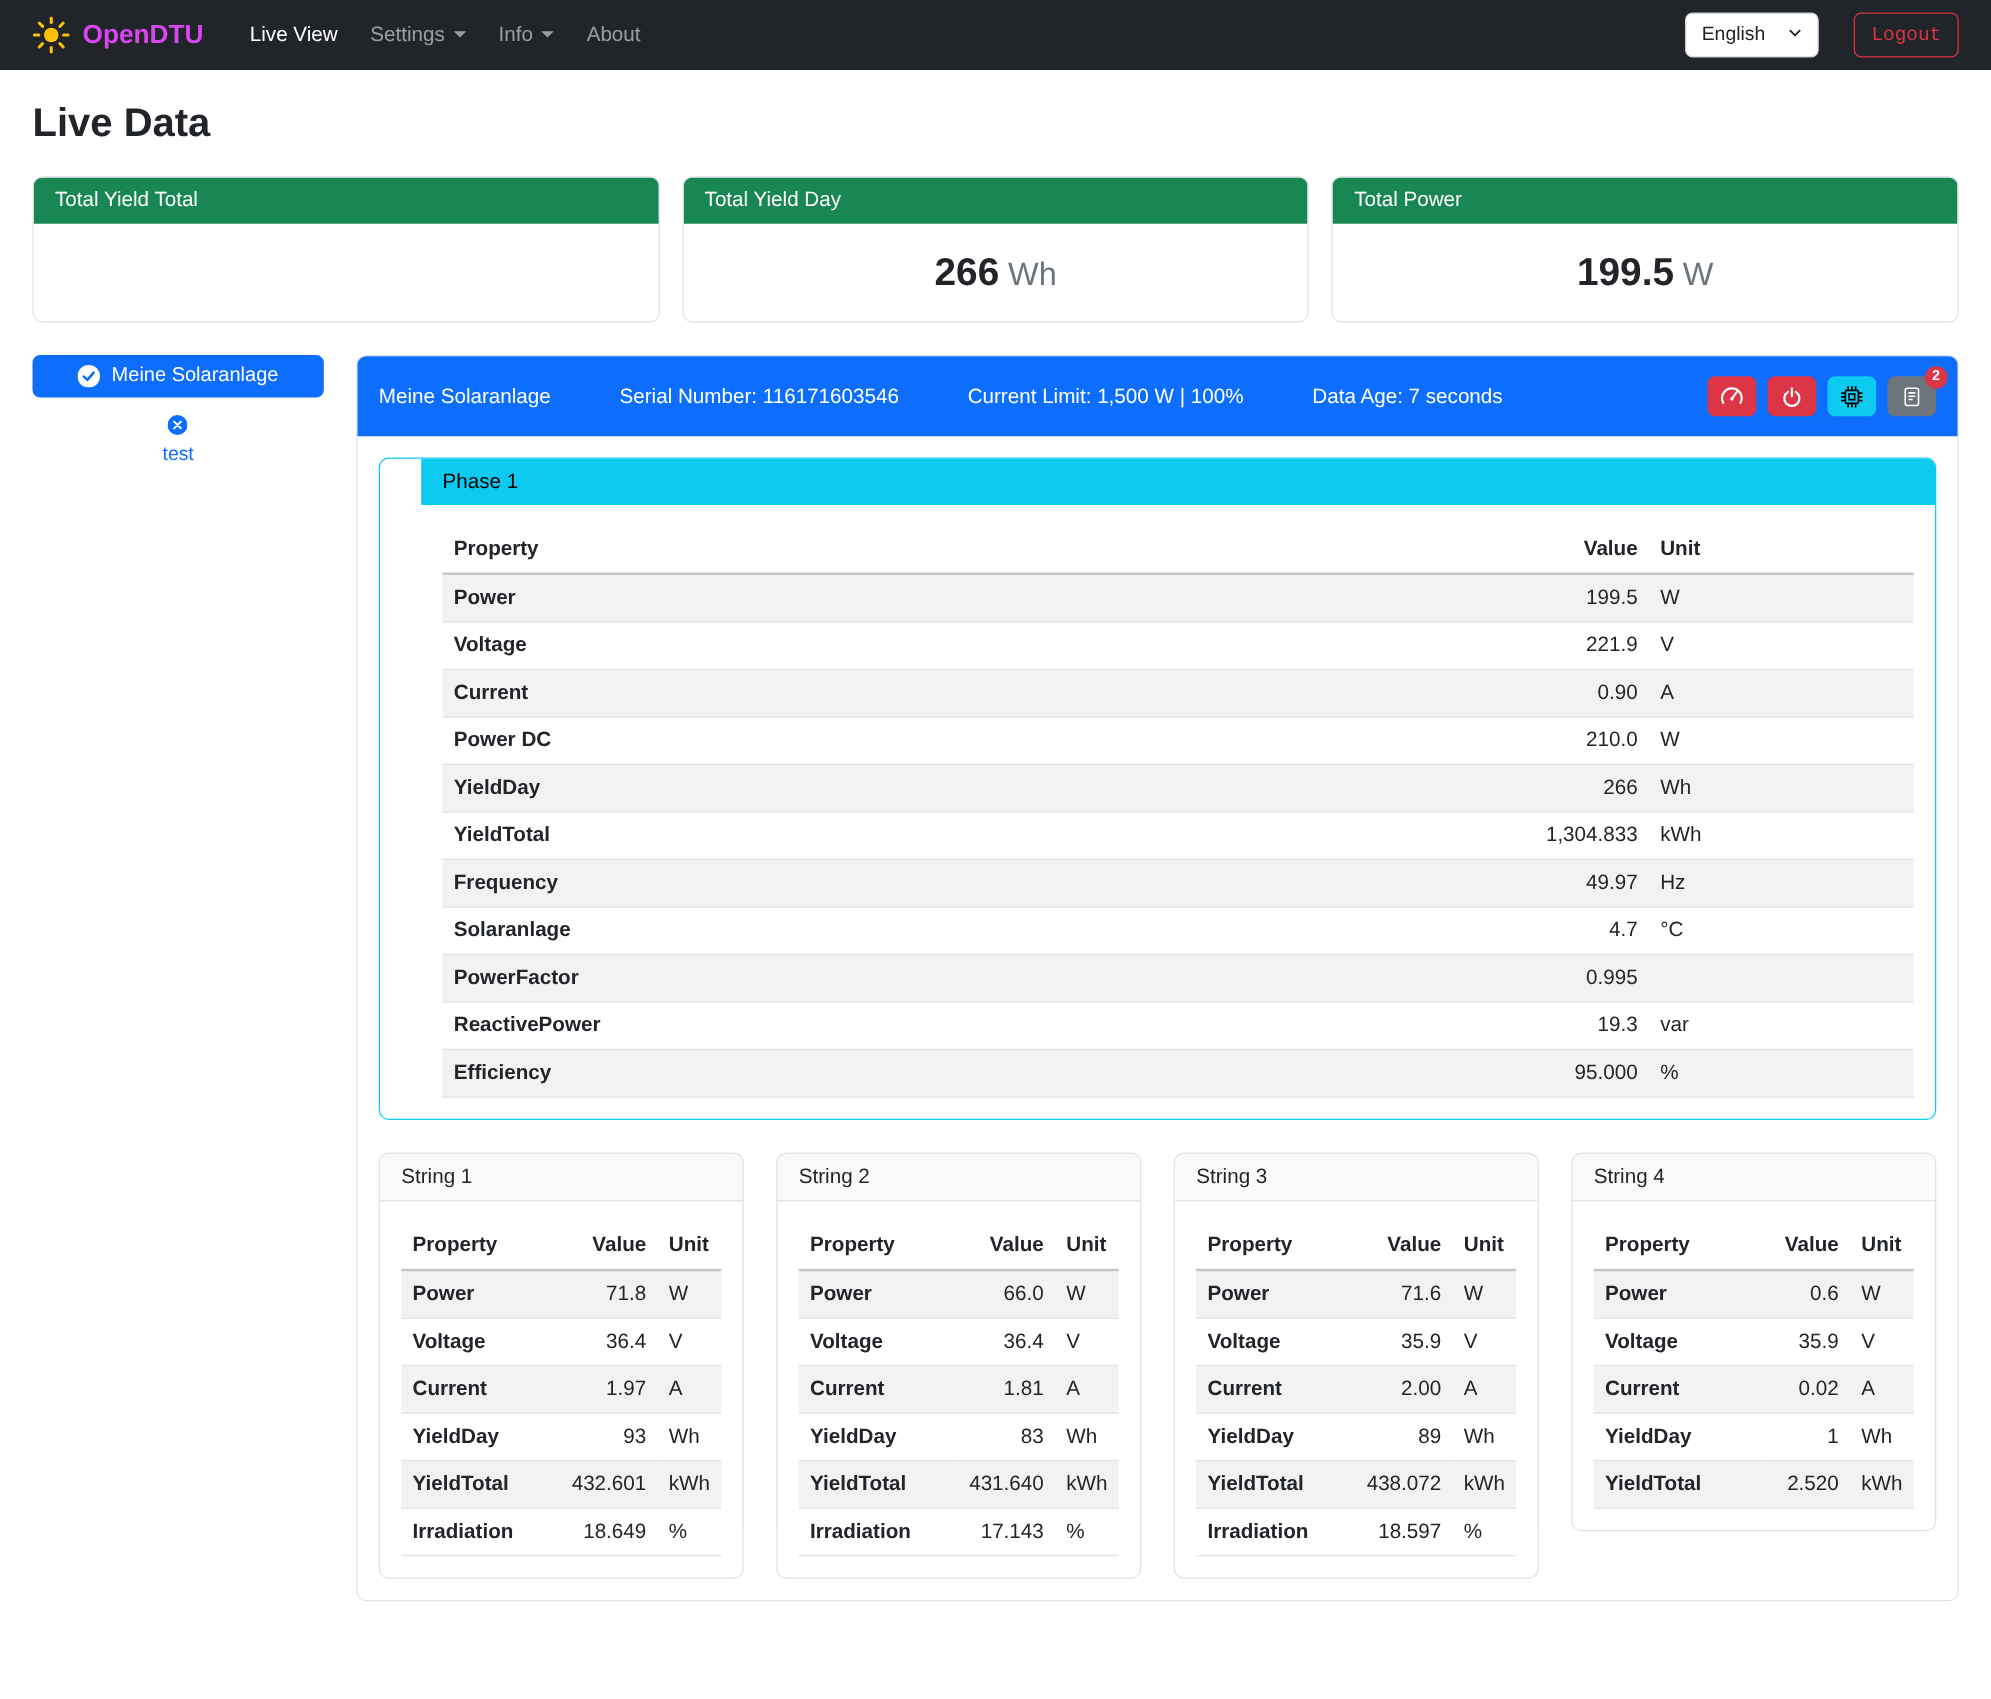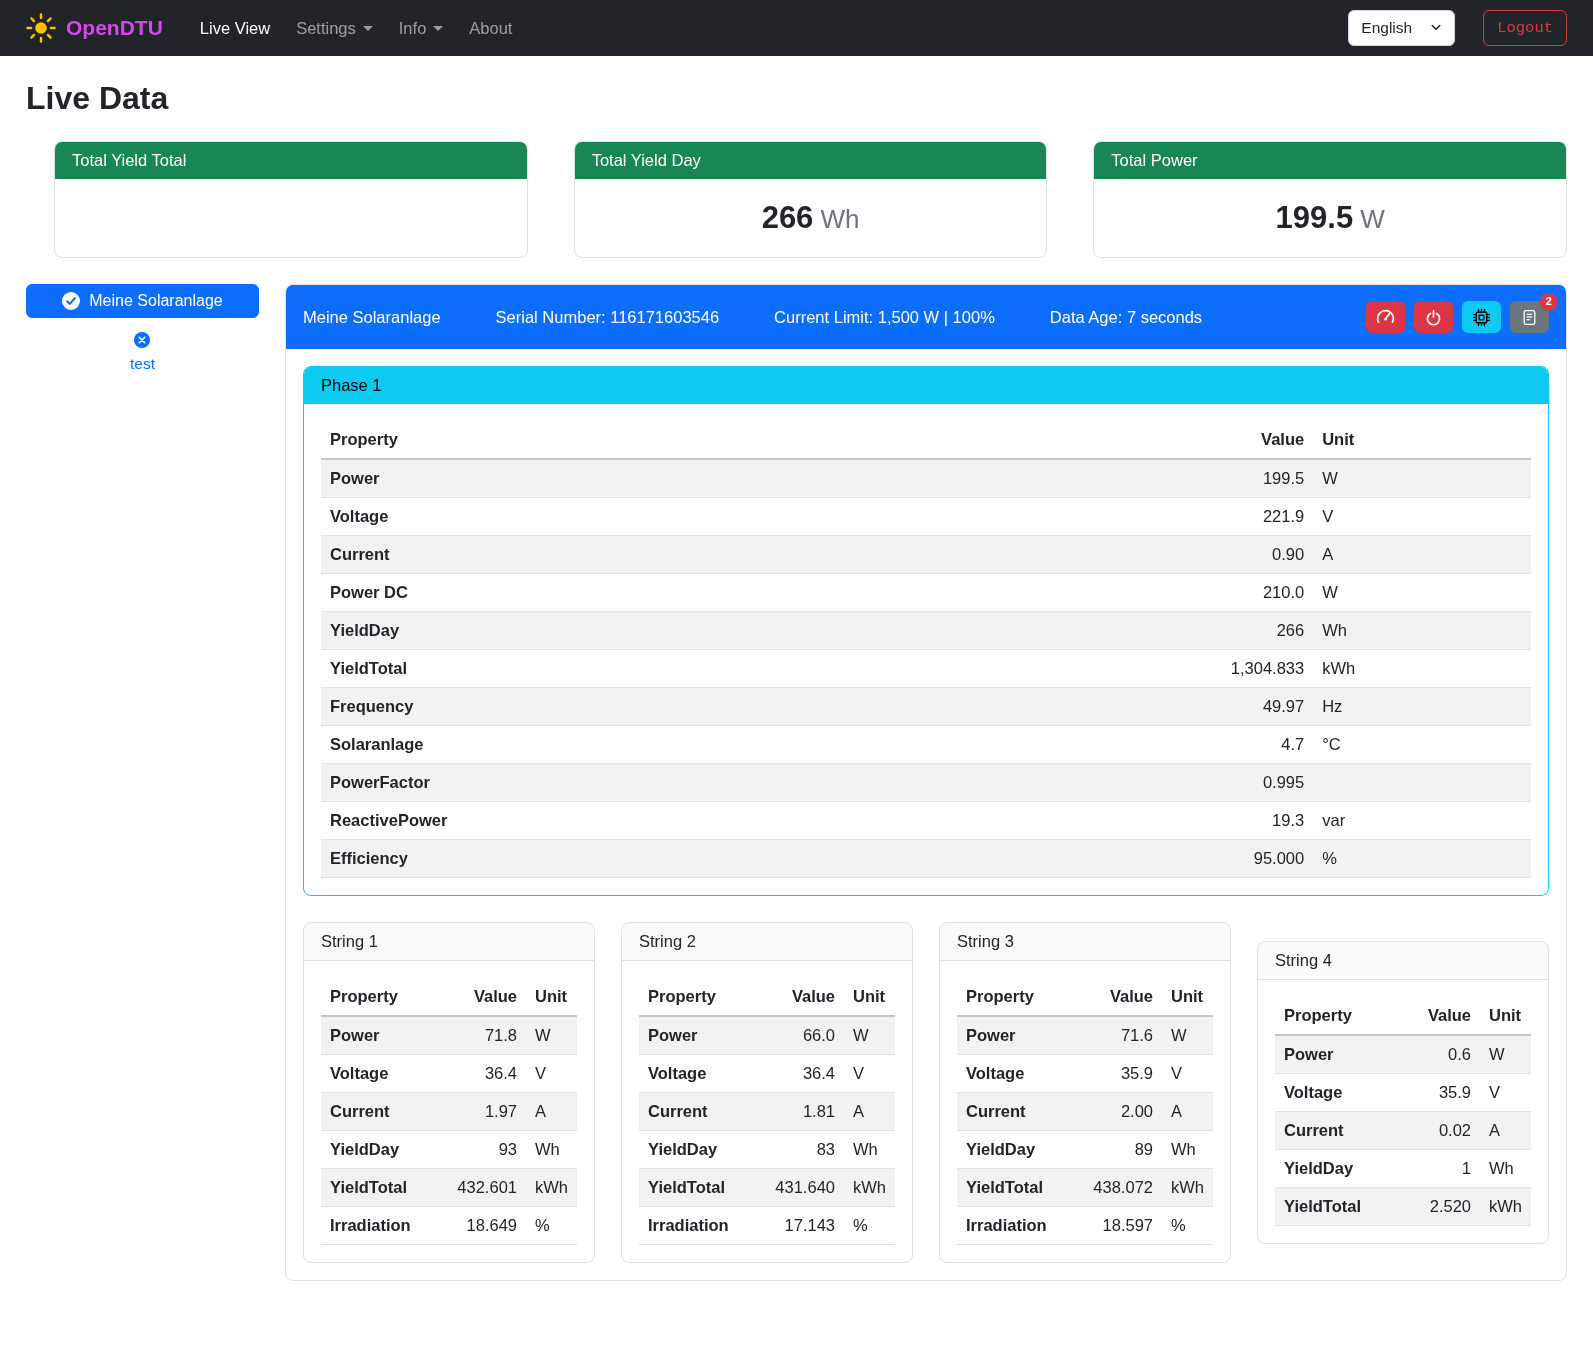--- a/index.html
+++ b/index.html
@@ -18,21 +18,21 @@
   .caret { display: inline-block; width: 0; height: 0; margin-left: 7px; vertical-align: 3px; border-top: 5px solid; border-right: 5px solid transparent; border-left: 5px solid transparent; }
   .nav-right { margin-left: auto; display: flex; align-items: center; gap: 28px; }
   .lang-select { background: #fff; color: #212529; border: 1px solid #ced4da; border-radius: 6px; padding: 8px 12px; display: flex; align-items: center; gap: 18px; font-size: 15.5px; cursor: pointer; }
   .logout-btn { background: transparent; color: #dc3545; border: 1px solid #dc3545; border-radius: 6px; padding: 8px 13px; font-size: 15.5px; font-family: Liberation Mono, monospace; cursor: pointer; }
 
   
   .container { padding: 8px 26px 26px; }
   .page-title { font-size: 32px; font-weight: 700; margin: 16px 0 24px; }
 
   .cards-row { display: flex; gap: 18px; }
-  .summary-card { flex: 1; border: 1px solid #dee2e6; border-radius: 8px; overflow: hidden; background: #fff; margin-left: 28px; }
+  .summary-card { flex: 1; border: 1px solid #dee2e6; border-radius: 8px; overflow: hidden; background: #fff; }
   .summary-card-header { background: #198754; color: #fff; padding: 9px 17px; font-size: 16.5px; }
   .summary-card-body { text-align: center; padding: 21px 16px; }
   .summary-value { font-size: 31px; font-weight: 700; }
   .summary-unit { font-size: 26px; color: #6c757d; margin-left: 7px; font-weight: 400; }
 
   .content-row { display: flex; gap: 26px; margin-top: 26px; align-items: flex-start; }
 
   
   .sidebar { flex: 0 0 233px; display: flex; flex-direction: column; align-items: center; gap: 14px; }
   .inverter-btn { width: 100%; background: #0d6efd; border: 1px solid #0d6efd; color: #fff; border-radius: 6px; padding: 7px 12px; font-size: 16px; font-family: inherit; display: flex; align-items: center; justify-content: center; gap: 9px; cursor: pointer; }
@@ -46,35 +46,35 @@
   .inverter-actions { margin-left: auto; display: flex; align-items: center; gap: 9px; }
   .icon-btn { width: 39px; height: 32px; border: none; border-radius: 6px; display: flex; align-items: center; justify-content: center; cursor: pointer; position: relative; font-family: inherit; }
   .icon-btn svg { display: block; }
   .icon-btn.danger { background: #dc3545; }
   .icon-btn.info { background: #0dcaf0; }
   .icon-btn.secondary { background: #6c757d; }
   .badge { position: absolute; top: -8px; right: -9px; background: #dc3545; color: #fff; font-size: 11.5px; font-weight: 700; border-radius: 10px; padding: 3px 6px; line-height: 1; }
 
   .inverter-body { padding: 17px; }
 
-  .phase-card { border: 1px solid #0dcaf0; border-radius: 8px; overflow: hidden; margin-bottom: 26px; }
+  .phase-card { border: 1px solid #0dcaf0; border-radius: 8px; overflow: hidden; margin-bottom: 26px; padding-left: 33px; }
   .phase-card-header { background: #0dcaf0; color: #000; padding: 9px 17px; font-size: 16.5px; }
   .phase-card-body { padding: 17px; }
 
   
   table.data-table { width: 100%; border-collapse: collapse; font-size: 16.5px; }
   .data-table th, .data-table td { padding: 9px; border-bottom: 1px solid #dee2e6; text-align: left; vertical-align: middle; }
   .data-table thead th { border-bottom: 2px solid #c3c7cb; font-weight: 700; }
   .data-table td.cell-prop { font-weight: 700; }
   .data-table th.h-val, .data-table td.cell-val { text-align: right; width: 27%; }
   .data-table th.h-unit, .data-table td.cell-unit { width: 18%; }
   .data-table tbody tr:nth-child(odd) { background: rgba(0,0,0,.05); }
 
   
-  .strings-row { display: flex; gap: 26px; align-items: center; }
+  .strings-row { display: flex; gap: 26px; align-items: flex-start; }
   .string-card { flex: 1; border: 1px solid #dee2e6; border-radius: 8px; overflow: hidden; background: #fff; }
   .string-card-header { background: rgba(0,0,0,.02); border-bottom: 1px solid #dee2e6; padding: 9px 17px; font-size: 16.5px; }
   .string-card-body { padding: 17px; }
 </style>
 </head>
 <body>
 
 <nav class="navbar">
   <div class="brand">
     <span>

